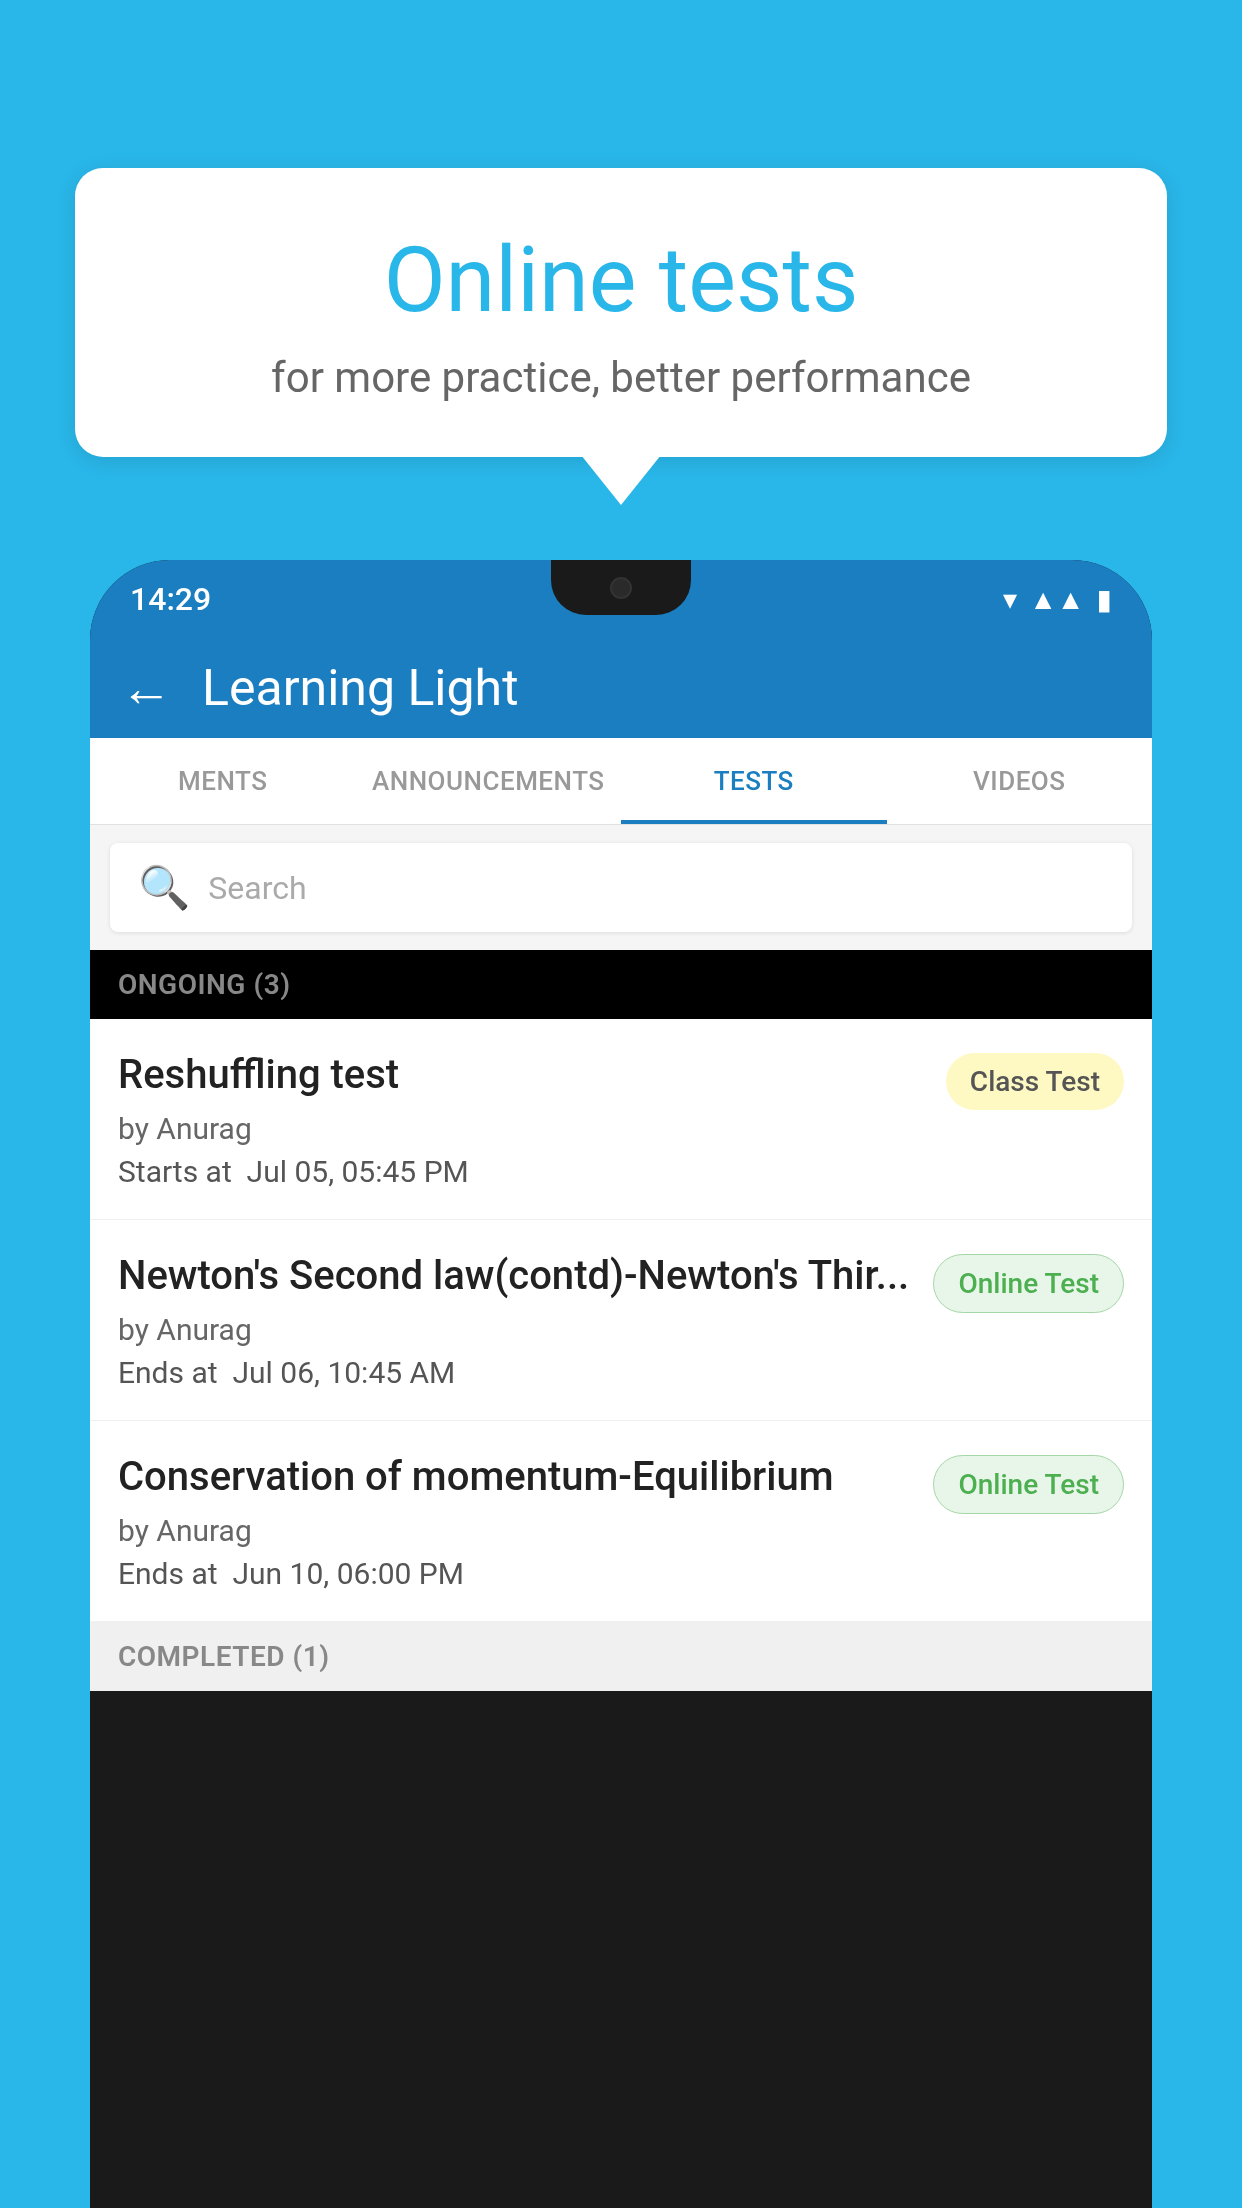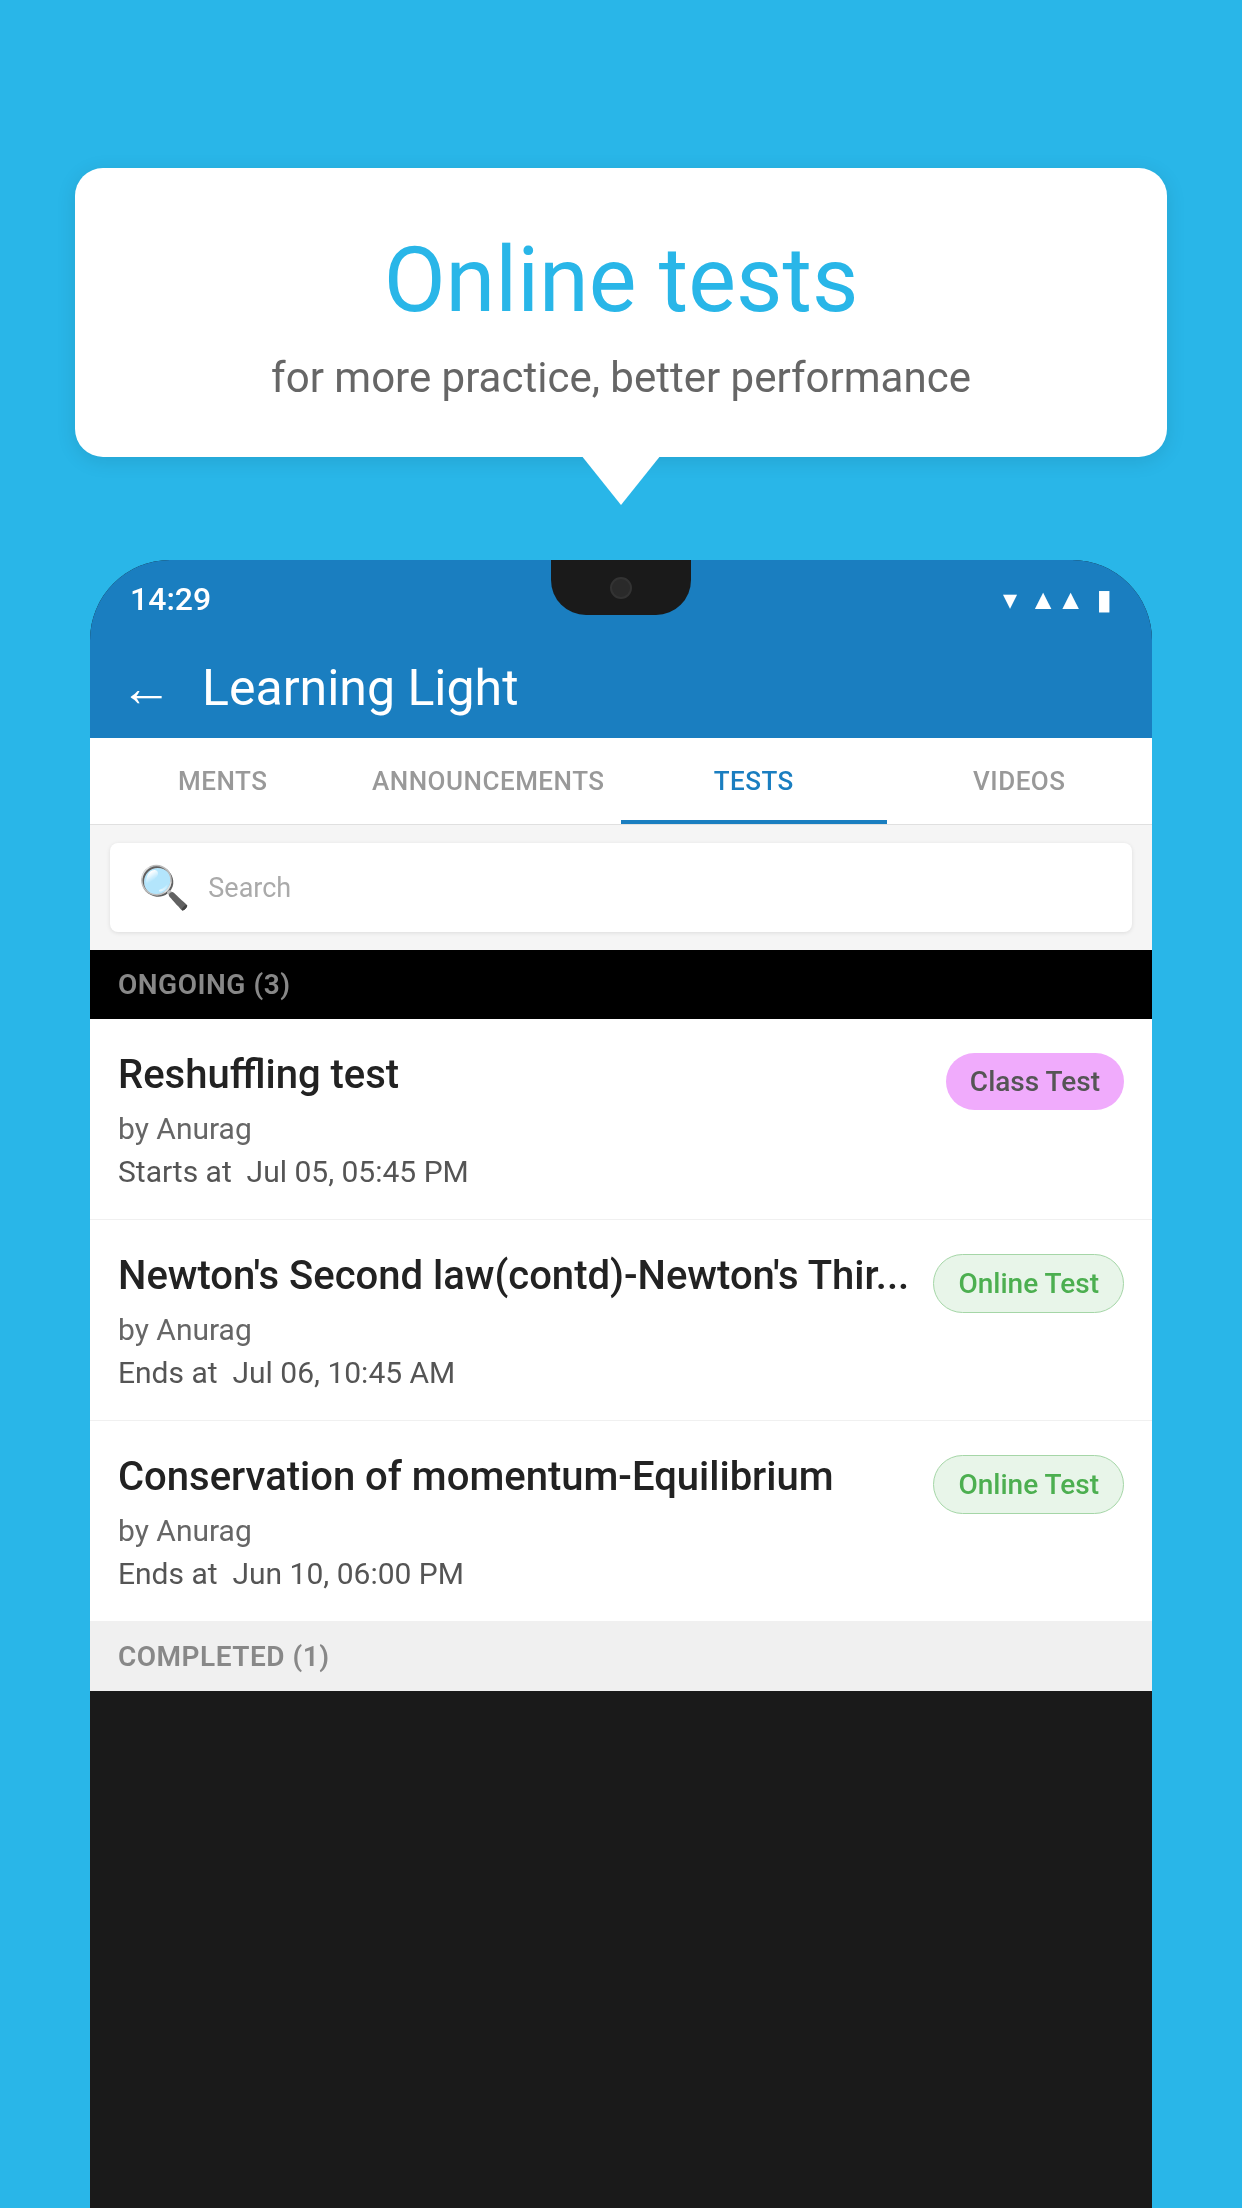--- a/index.html
+++ b/index.html
@@ -183,21 +183,21 @@
       box-shadow: 0 1px 4px rgba(0,0,0,0.1);
     }
 
     .search-icon {
       color: #aaa;
       font-size: 42px;
     }
 
     .search-placeholder {
       color: #aaa;
-      font-size: 27px;
+      font-size: 32px;
     }
 
     
     .section-header {
       background: #000000;
       padding: 18px 28px;
       font-size: 28px;
       color: #888;
       font-weight: 600;
       letter-spacing: 0.5px;
@@ -243,21 +243,21 @@
       border-radius: 30px;
       padding: 12px 24px;
       font-size: 28px;
       font-weight: 500;
       white-space: nowrap;
       flex-shrink: 0;
       margin-top: 4px;
     }
 
     .badge-class {
-      background: #f0abfc;
+      background: #fef9c3;
       color: #555;
     }
 
     .badge-online {
       background: #e8f5e9;
       color: #4caf50;
       border: 1.5px solid #a5d6a7;
     }
 
     

